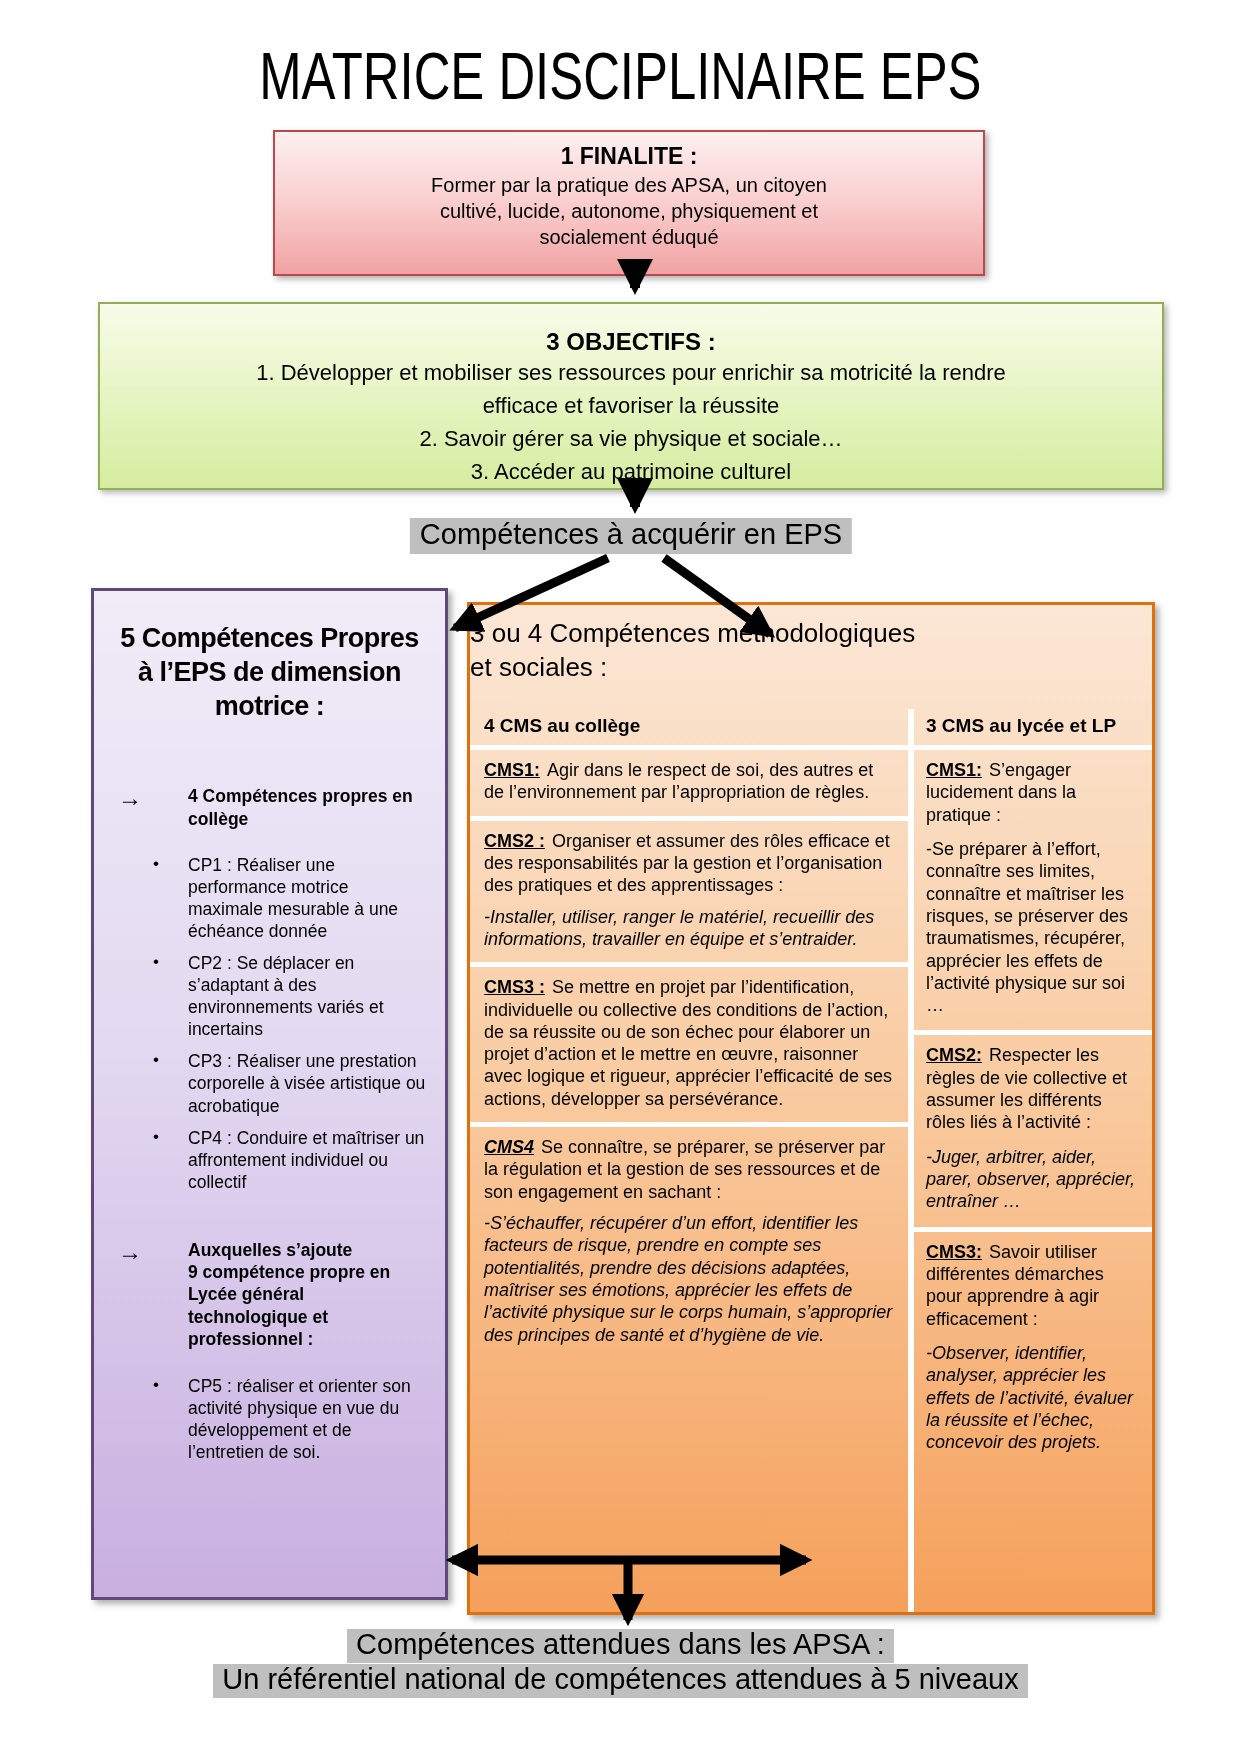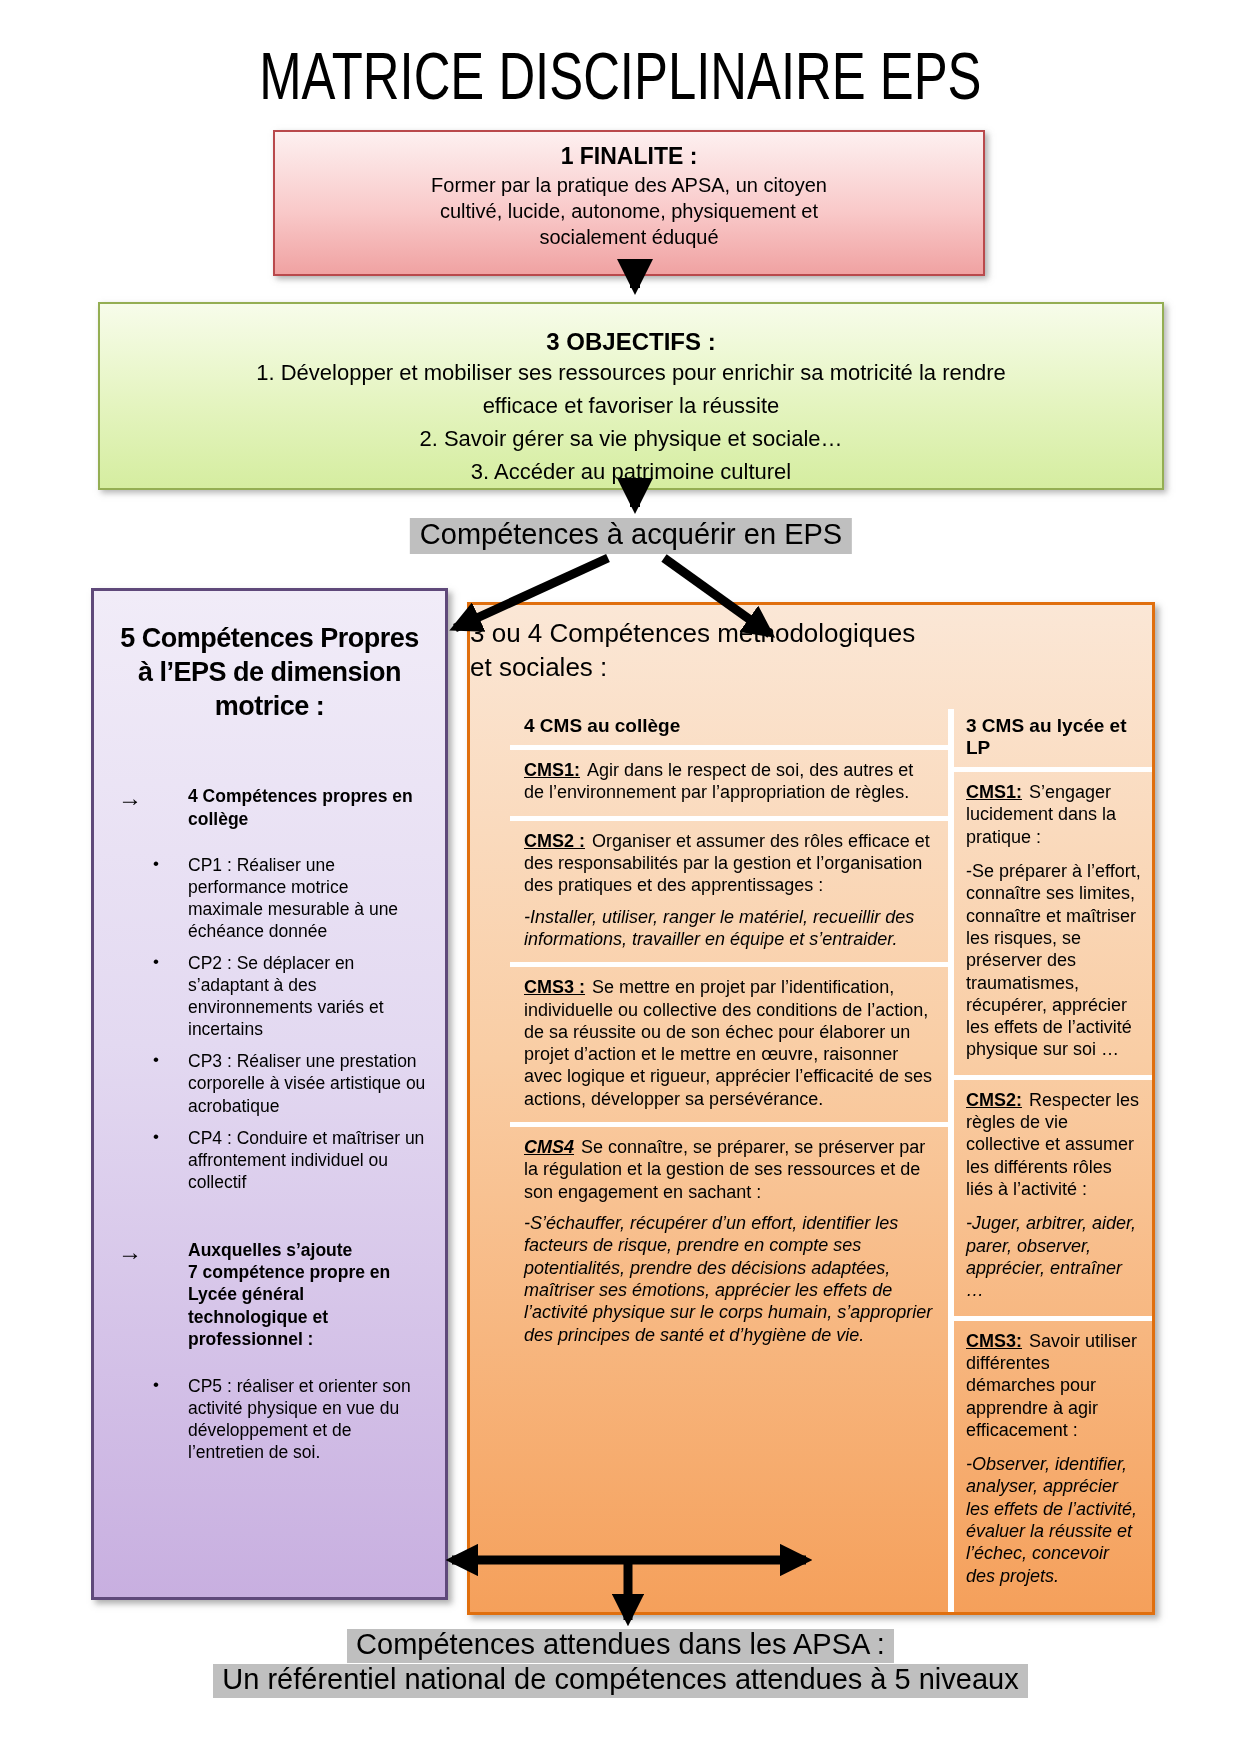--- a/index.html
+++ b/index.html
@@ -48,21 +48,21 @@
   .bullet{display:flex;margin:10px 4px 0 59px;}
   .bullet-marker{width:35px;font-size:17px;flex:none;}
   .bullet-text{font-size:17.5px;line-height:1.26;width:240px;}
 
   
   .orange{left:467px;top:602px;width:688px;height:1013px;border:3px solid #e06f0e;
           background:linear-gradient(180deg,#fbe7d6 0%,#f9cda4 45%,#f5a05b 100%);
           box-shadow:4px 4px 6px rgba(100,100,100,.5);}
   .orange-heading{font-weight:normal;font-size:26px;line-height:1.3;padding-top:12px;}
   .columns{position:absolute;top:104px;bottom:0;left:0;right:0;display:flex;}
-  .col-left{width:438px;flex:none;margin-left:40px;}
+  .col-left{width:438px;flex:none;}
   .col-divider{width:6px;background:#ffffff;flex:none;}
   .col-right{flex:1;min-width:0;}
   .col-header{font-weight:bold;font-size:19px;padding:6px 12px 8px 14px;}
   .col-right .col-header{padding-left:12px;}
   .sep{height:5px;background:#ffffff;}
   .cms-section{padding:9px 12px 12px 14px;}
   .col-right .cms-section{padding:9px 10px 14px 12px;}
   .cms-para{font-size:18px;line-height:1.24;}
   .cms-label{font-weight:bold;text-decoration:underline;margin-right:7px;}
   .cms-sub{font-size:18px;line-height:1.24;margin-top:9px;}
@@ -122,21 +122,21 @@
       </div>
       <div class="bullet">
         <div class="bullet-marker">•</div>
         <div class="bullet-text">CP4 : Conduire et maîtriser un affrontement individuel ou collectif</div>
       </div>
     </div>
 
     <div class="group">
       <div class="group-marker">→</div>
       <div class="group-title">Auxquelles s’ajoute
-7 compétence propre en
+9 compétence propre en
 Lycée général
 technologique et
 professionnel :</div>
     </div>
     <div class="bullets">
       <div class="bullet">
         <div class="bullet-marker">•</div>
         <div class="bullet-text">CP5 : réaliser et orienter son activité physique en vue du développement et de l’entretien de soi.</div>
       </div>
     </div>

